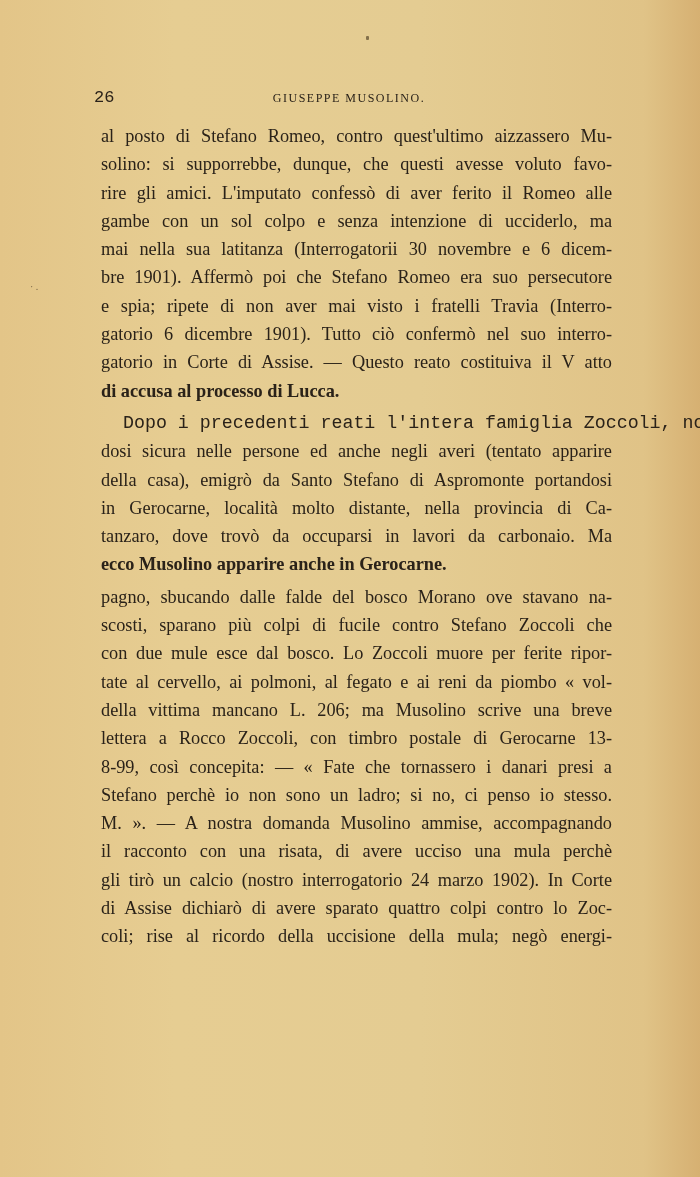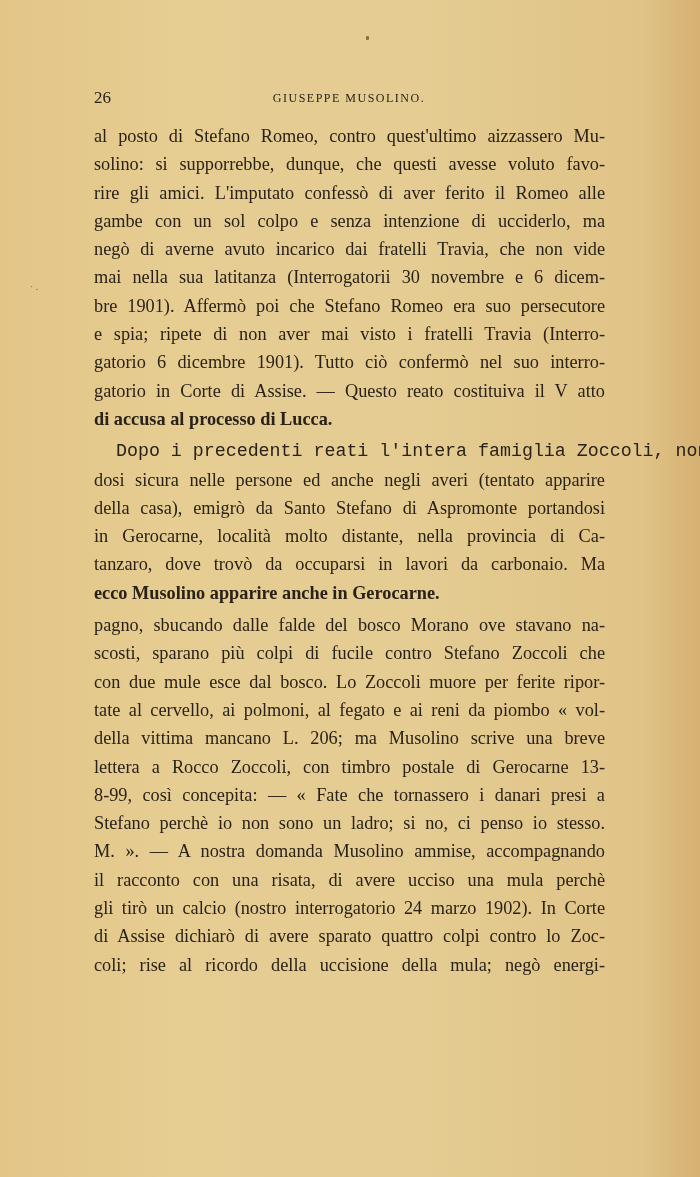--- a/index.html
+++ b/index.html
@@ -6,23 +6,23 @@
   body {
     width: 700px; height: 1177px; overflow: hidden;
     background: linear-gradient(90deg, #e3c588 0%, #e6cd92 25%, #e4cc92 60%, #e0c387 92%, #d6b072 100%);
     font-family: "Liberation Serif", "DejaVu Serif", serif;
     color: #2a2219;
     position: relative;
   }
   .page { position: absolute; left: 0; top: 0; width: 700px; height: 1177px; }
   .speck { position: absolute; left: 366px; top: 36px; width: 3px; height: 4px; background: #6b5a3a; border-radius: 1px; opacity: .8; }
   .header { position: absolute; left: 94px; top: 88px; width: 510px; height: 24px; }
-  .pnum { position: absolute; left: 0; top: 0; font-size: 17px; }
+  .pnum { position: absolute; left: 0; top: 0; font-size: 17px; font-family: Liberation Mono, monospace; }
   .rhead { position: absolute; left: 0; right: 0; top: 3px; text-align: center; font-size: 12px; letter-spacing: 1.5px; }
-  .body { position: absolute; left: 94px; top: 122px; width: 511px; }
+  .body { position: absolute; left: 101px; top: 122px; width: 511px; }
   .line {
     height: 28.3px; line-height: 28.3px;
     font-size: 18.3px;
     white-space: nowrap;
     text-align: justify; text-align-last: justify;
   }
   .line.last { text-align-last: left; font-weight: bold; }
   .line.indent { padding-left: 22px; font-family: Liberation Mono, monospace; }
   .gap { height: 4px; }
   .margin-mark { position: absolute; left: 30px; top: 281px; font-size: 10px; color: #7a6748; }
@@ -38,21 +38,20 @@
     <span class="pnum">26</span>
     <div class="rhead">GIUSEPPE MUSOLINO.</div>
   </div>
 
   <div class="body" id="body">
       <div>
         <div class="line">al posto di Stefano Romeo, contro quest'ultimo aizzassero Mu-</div>
         <div class="line">solino: si supporrebbe, dunque, che questi avesse voluto favo-</div>
         <div class="line">rire gli amici. L'imputato confessò di aver ferito il Romeo alle</div>
         <div class="line">gambe con un sol colpo e senza intenzione di ucciderlo, ma</div>
-        <div class="line">negò di averne avuto incarico dai fratelli Travia, che non vide</div>
         <div class="line">mai nella sua latitanza (Interrogatorii 30 novembre e 6 dicem-</div>
         <div class="line">bre 1901). Affermò poi che Stefano Romeo era suo persecutore</div>
         <div class="line">e spia; ripete di non aver mai visto i fratelli Travia (Interro-</div>
         <div class="line">gatorio 6 dicembre 1901). Tutto ciò confermò nel suo interro-</div>
         <div class="line">gatorio in Corte di Assise. — Questo reato costituiva il V atto</div>
         <div class="line last">di accusa al processo di Lucca.</div>
       </div>
       <div class="gap"></div>
       <div>
         <div class="line indent">Dopo i precedenti reati l'intera famiglia Zoccoli, non veden-</div>

